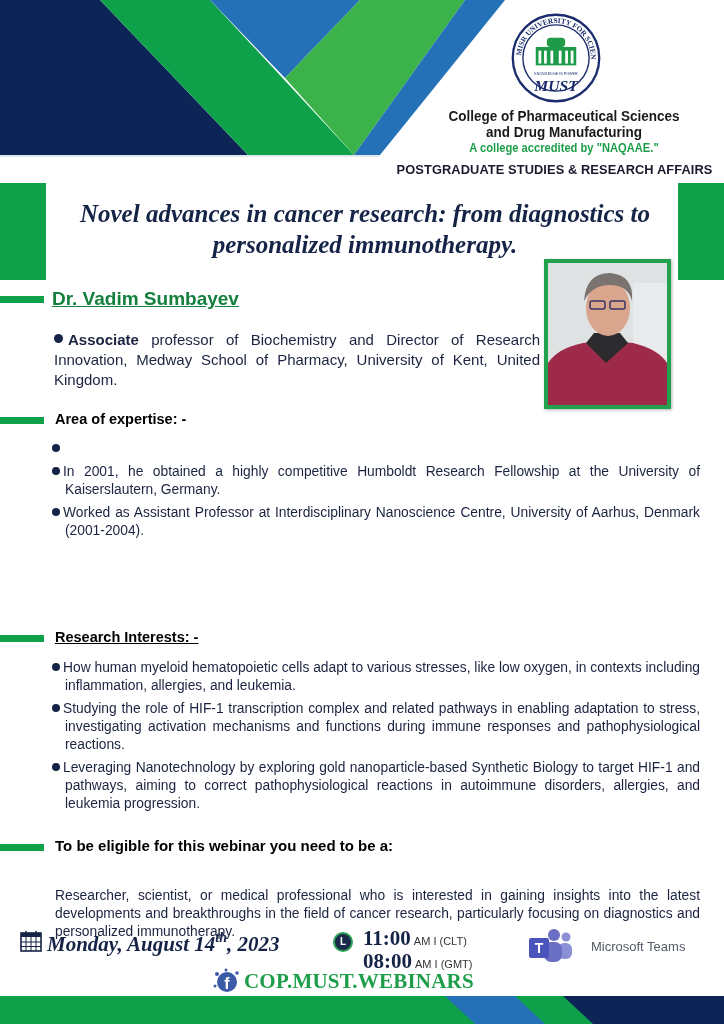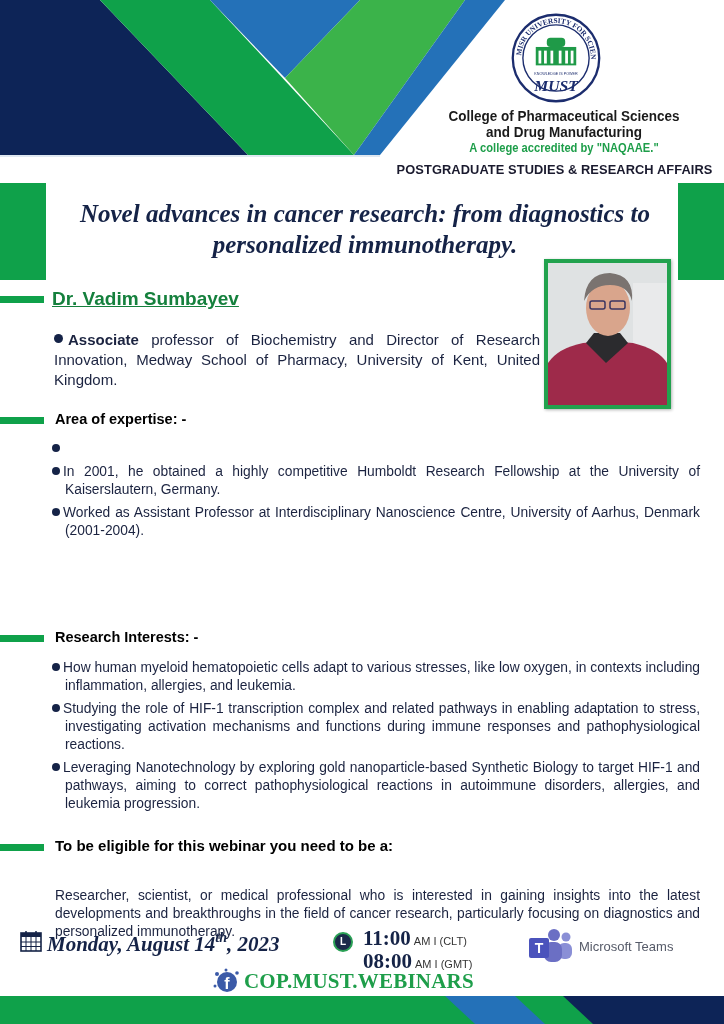--- a/index.html
+++ b/index.html
@@ -41,21 +41,21 @@
   
   .date-block { position: absolute; left: 20px; top: 930px; display: flex; align-items: flex-start; }
   .date-text { font-family: "Liberation Serif", serif; font-style: italic; font-weight: bold; font-size: 21px; color: #152347; margin-left: 5px; }
   .date-text sup { font-size: 14px; vertical-align: 9px; }
   .time-block { position: absolute; left: 333px; top: 928px; }
   .clock { position: absolute; left: 0; top: 4px; width: 20px; height: 20px; border-radius: 50%; background: #1b2a4a; border: 2px solid #2aa055; color: #fff; font-size: 10px; font-weight: bold; text-align: center; line-height: 16px; }
   .time-row { margin-left: 30px; white-space: nowrap; line-height: 20px; }
   .time-big { font-family: "Liberation Serif", serif; font-weight: bold; font-size: 21px; color: #152347; }
   .time-small { font-size: 11px; color: #333; margin-left: 3px; }
   .teams { position: absolute; left: 527px; top: 928px; display: flex; align-items: center; }
-  .teams-label { font-size: 13px; color: #555a68; margin-left: 6px; }
+  .teams-label { font-size: 13px; color: #555a68; margin-left: 18px; }
   .fb { position: absolute; left: 212px; top: 968px; display: flex; align-items: center; }
   .fb-label { font-family: "Liberation Serif", serif; font-weight: bold; font-size: 21px; color: #1e9e4a; margin-left: 2px; letter-spacing: 0.2px; }
 
   #footer-graphic { position: absolute; left: 0; top: 996px; width: 724px; height: 28px; }
 </style>
 </head>
 <body>
 
 <svg id="header-graphic" viewBox="0 0 724 160">
   <rect x="0" y="0" width="724" height="160" fill="#ffffff"></rect>
@@ -124,21 +124,21 @@
 
 <div class="bar" style="top:417px;width:44px;"></div>
 <div class="section-head" style="top:411px;">Area of expertise: -</div>
 <div class="list" style="top:440px;">
   <div class="item"><span class="dot"></span></div>
   <div class="item"><span class="dot"></span><span>In 2001, he obtained a highly competitive Humboldt Research Fellowship at the University of Kaiserslautern, Germany.</span></div>
   <div class="item"><span class="dot"></span><span>Worked as Assistant Professor at Interdisciplinary Nanoscience Centre, University of Aarhus, Denmark (2001-2004).</span></div>
 </div>
 
 <div class="bar" style="top:635px;width:44px;"></div>
-<div class="section-head" style="top:629px;">Research Interests: -</div>
+<div class="section-head" style="top:629px;text-decoration:underline;">Research Interests: -</div>
 <div class="list" style="top:659px;">
   <div class="item"><span class="dot"></span><span>How human myeloid hematopoietic cells adapt to various stresses, like low oxygen, in contexts including inflammation, allergies, and leukemia.</span></div>
   <div class="item"><span class="dot"></span><span>Studying the role of HIF-1 transcription complex and related pathways in enabling adaptation to stress, investigating activation mechanisms and functions during immune responses and pathophysiological reactions.</span></div>
   <div class="item"><span class="dot"></span><span>Leveraging Nanotechnology by exploring gold nanoparticle-based Synthetic Biology to target HIF-1 and pathways, aiming to correct pathophysiological reactions in autoimmune disorders, allergies, and leukemia progression.</span></div>
 </div>
 
 <div class="bar" style="top:844px;width:44px;"></div>
 <div class="section-head" style="top:837px;font-size:15px;">To be eligible for this webinar you need to be a:</div>
 <div class="eligible-text">Researcher, scientist, or medical professional who is interested in gaining insights into the latest developments and breakthroughs in the field of cancer research, particularly focusing on diagnostics and personalized immunotherapy.</div>
 

